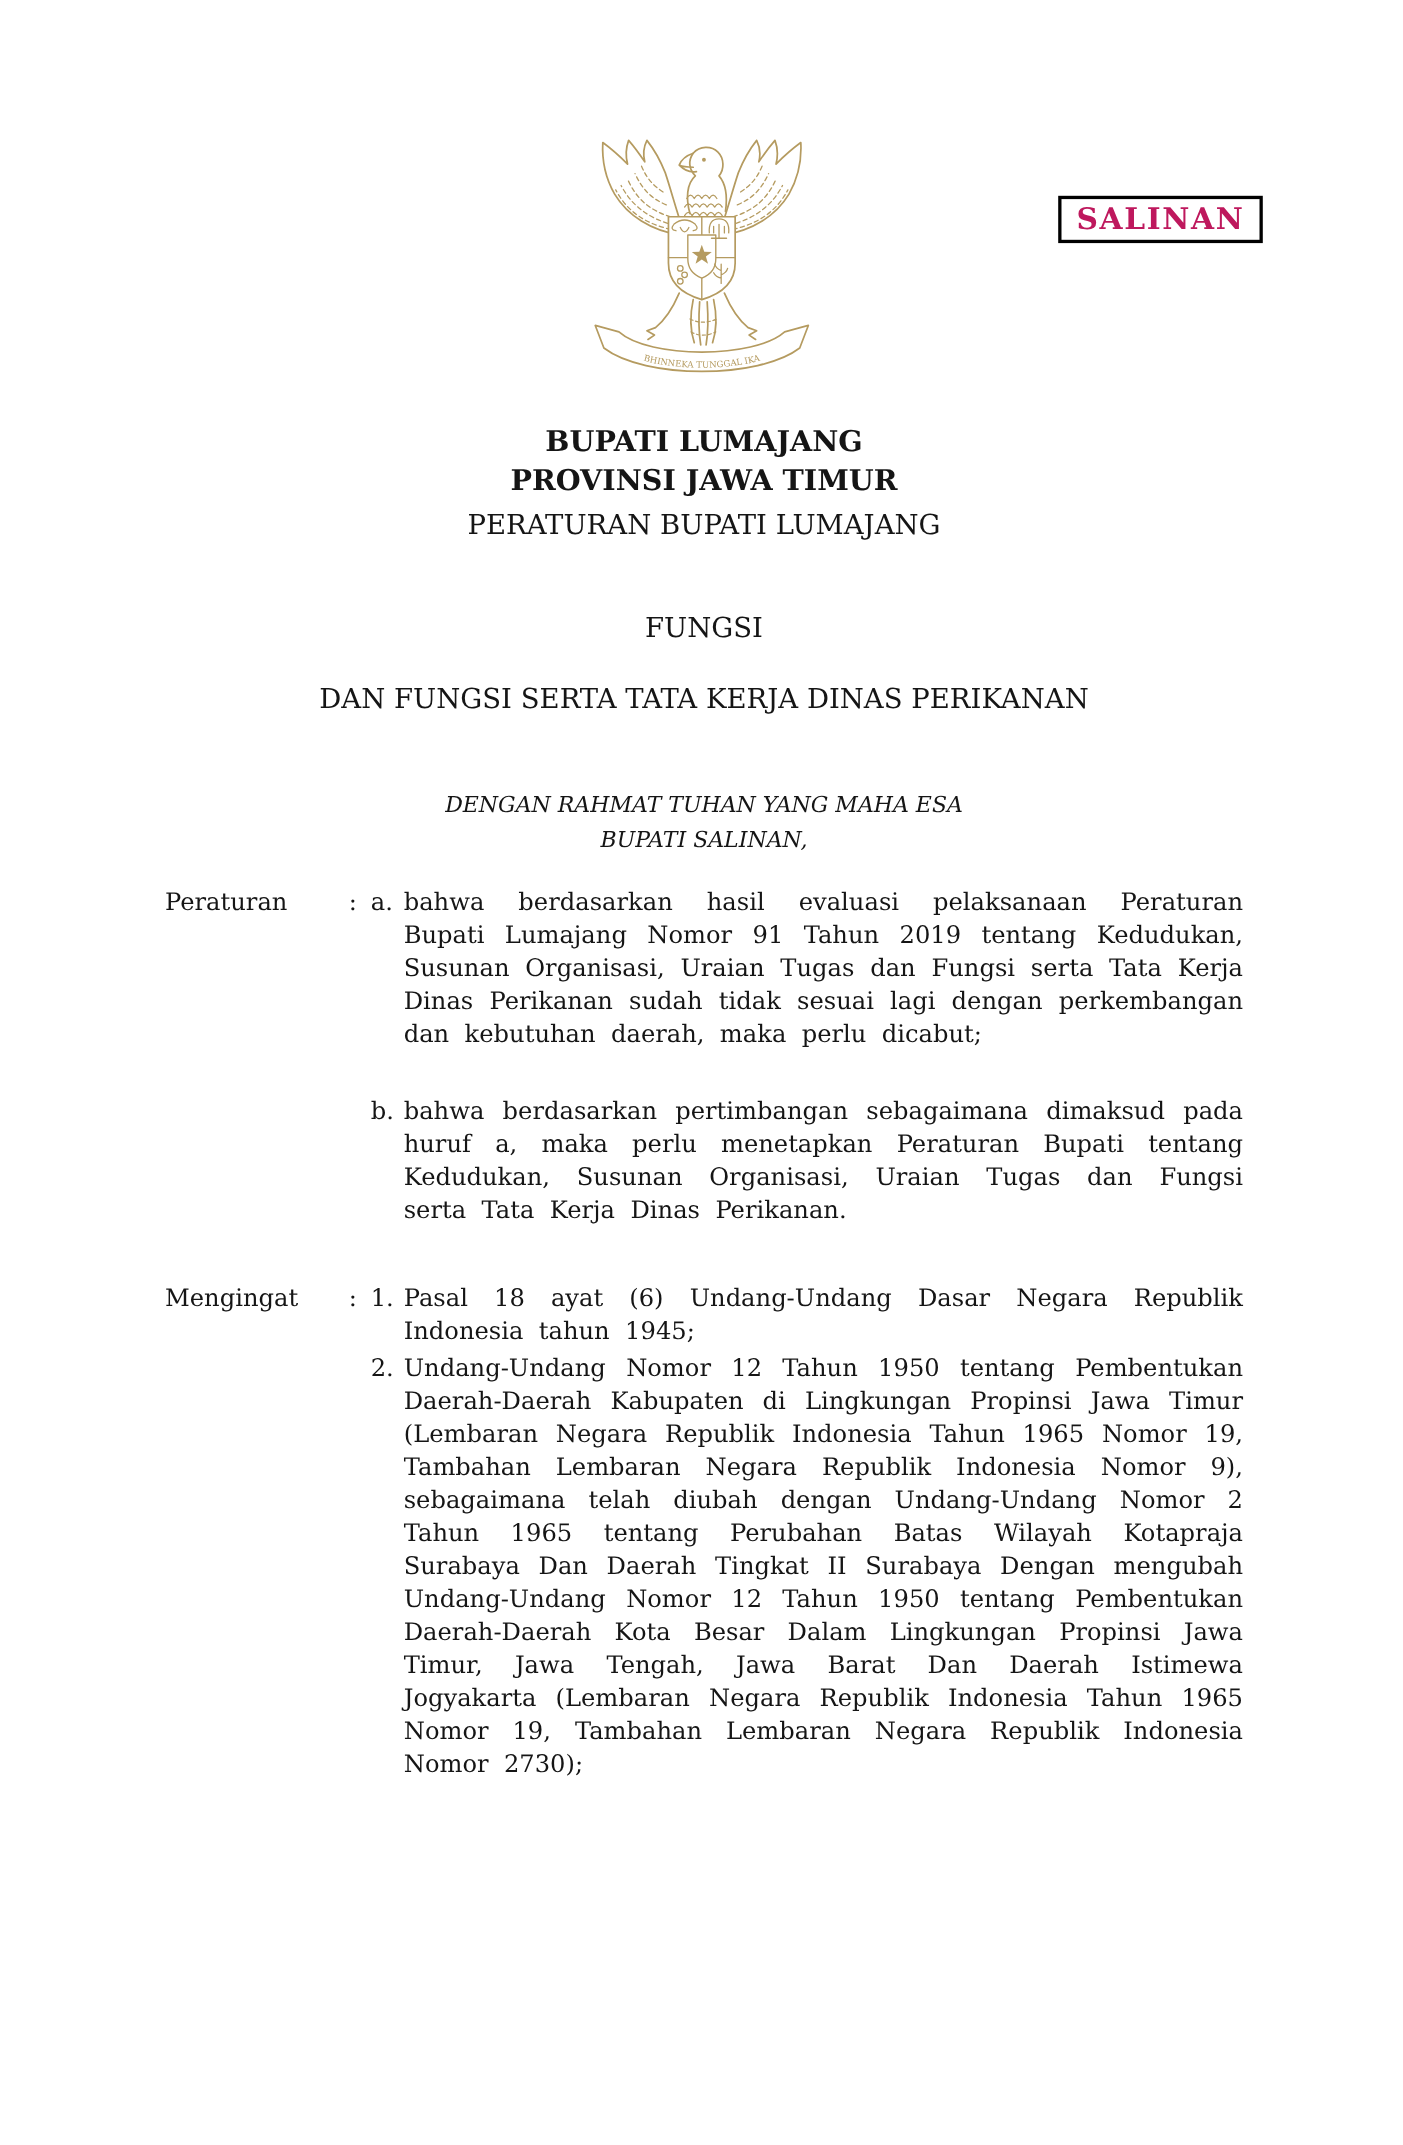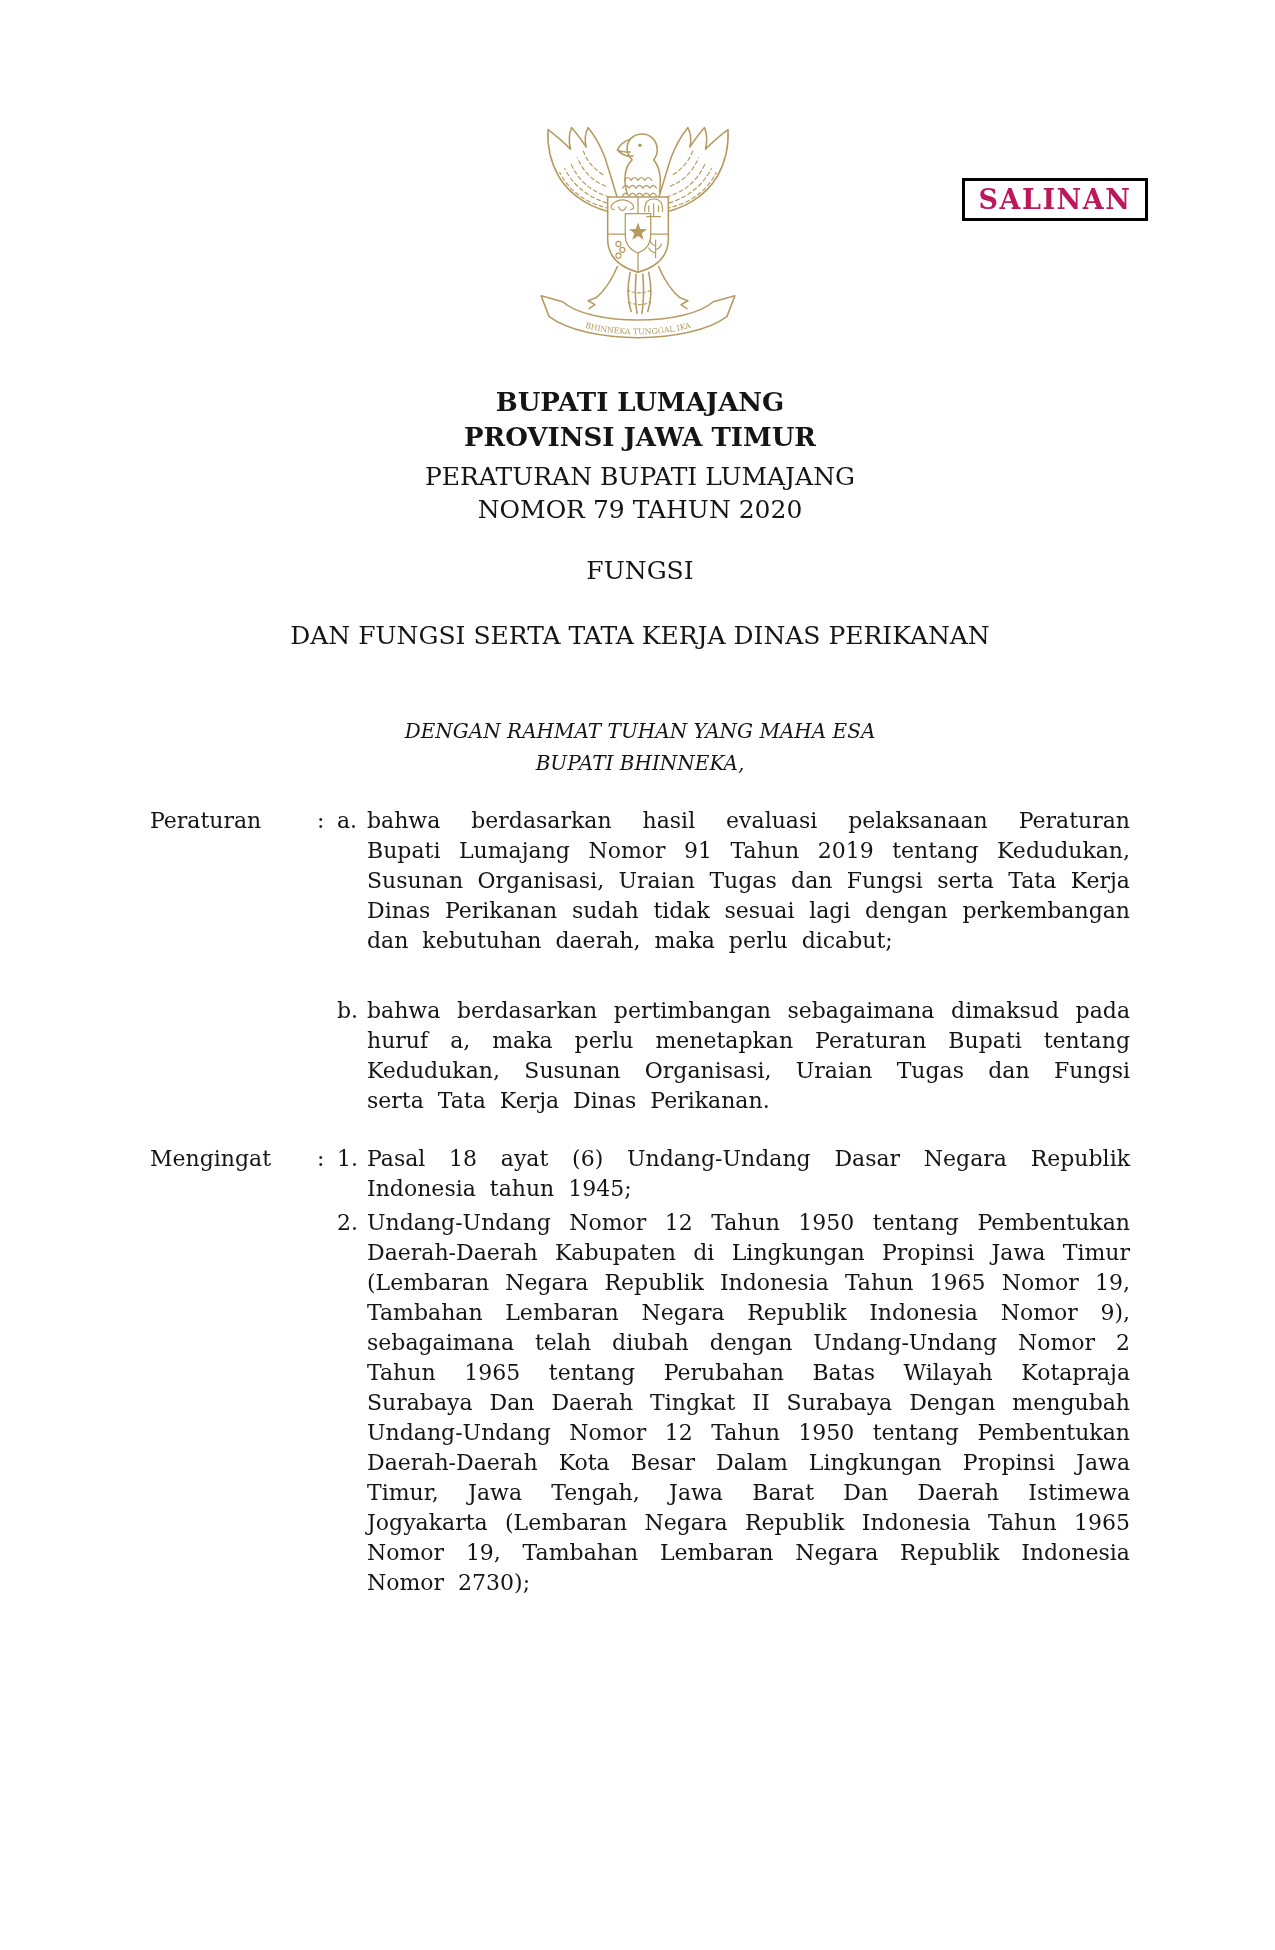--- a/index.html
+++ b/index.html
@@ -17,21 +17,21 @@
     font-weight:bold; font-size:27px; letter-spacing:1.5px; color:#be185d;
   }
   .center-block { position:absolute; left:150px; width:980px; text-align:center; white-space:nowrap; }
   .letterhead   { top:360px; font-weight:bold; font-size:26px; line-height:35px;margin-top:25px; }
   .reg-title    { top:460px; font-size:25px; line-height:33px; }
   .tentang      { top:555px; font-size:25px; line-height:32px; }
   .subject      { top:620px; font-size:25px; line-height:32px; }
   .invocation   { top:715px; font-size:20px; line-height:32px;font-style:italic; }
   .clauses { position:absolute; left:150px; top:806px; width:980px; font-size:22px; line-height:30px; }
   .clause { display:flex; }
-  .clause + .clause { margin-top:28px; }
+  .clause + .clause { margin-top:50px; }
   .clause-label { width:167px; flex:none; }
   .clause-colon { width:20px; flex:none; }
   .clause-items { flex:1; min-width:0; }
   .clause-item  { display:flex; }
   .clause-item + .clause-item { margin-top:40px; }
   .mengingat .clause-item + .clause-item { margin-top:4px; }
   .item-marker { width:30px; flex:none; }
   .item-text { flex:1; text-align:justify; word-spacing:7px; }
 </style>
 </head>
@@ -93,32 +93,31 @@
     <span>SALINAN</span>
   </div>
 
   <div class="center-block letterhead">
     <div>BUPATI LUMAJANG</div>
     <div>PROVINSI JAWA TIMUR</div>
   </div>
 
   <div class="center-block reg-title">
     <div>PERATURAN BUPATI LUMAJANG</div>
-    <div>NOMOR 79 TAHUN 2020</div>
   </div>
 
   <div class="center-block tentang">FUNGSI</div>
 
   <div class="center-block subject">
     <div>DAN FUNGSI SERTA TATA KERJA DINAS PERIKANAN</div>
   </div>
 
   <div class="center-block invocation">
     <div>DENGAN RAHMAT TUHAN YANG MAHA ESA</div>
-    <div>BUPATI BHINNEKA,</div>
+    <div>BUPATI SALINAN,</div>
   </div>
 
   <section class="clauses">
 
     <div class="clause">
       <div class="clause-label">Peraturan</div>
       <div class="clause-colon">:</div>
       <div class="clause-items">
         <div class="clause-item">
           <div class="item-marker">a.</div>

